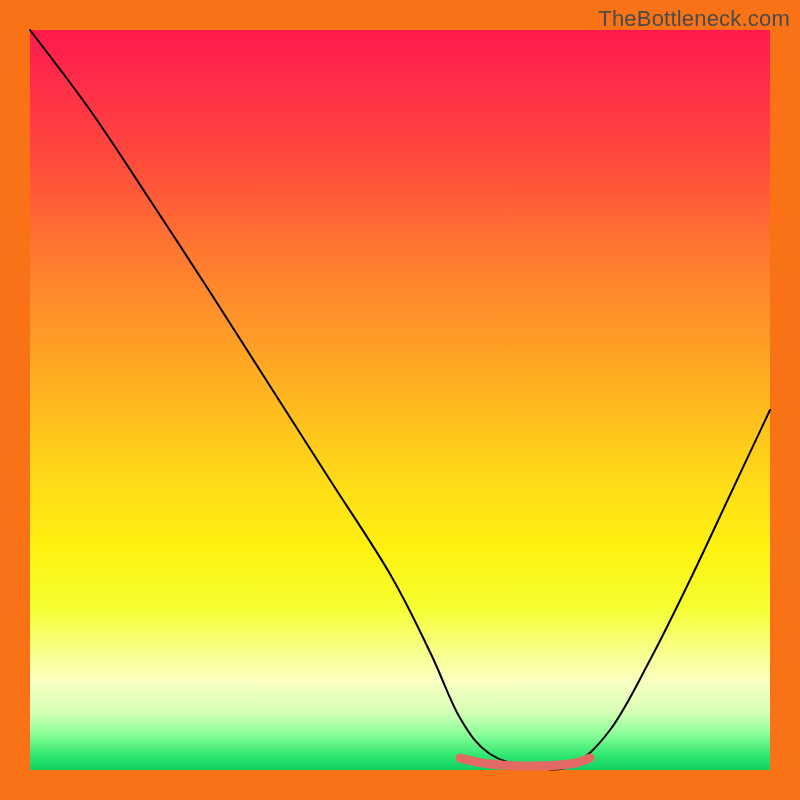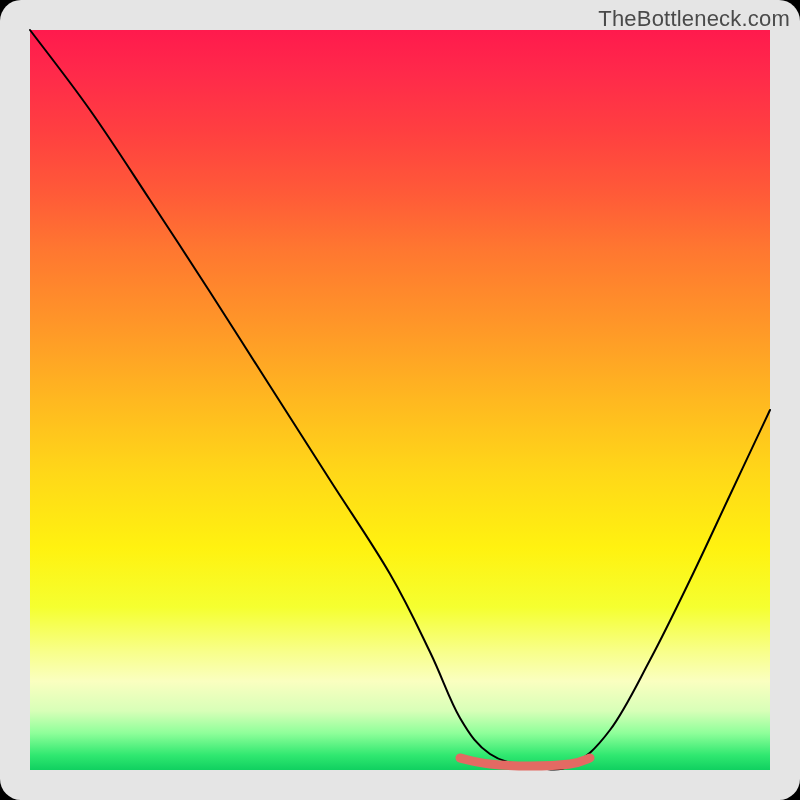--- a/index.html
+++ b/index.html
@@ -8,22 +8,21 @@
     width: 800px;
     height: 800px;
     background: #000;
     overflow: hidden;
     font-family: Arial, Helvetica, sans-serif;
   }
   .frame {
     position: relative;
     width: 800px;
     height: 800px;
-    background: #e5e5e5;
-    border-radius: 21px;
+    background: #f97316;
   }
   .gradient-area {
     position: absolute;
     left: 30px;
     top: 30px;
     width: 740px;
     height: 740px;
     background: linear-gradient(
       to bottom,
       #ff1a4d 0%,

